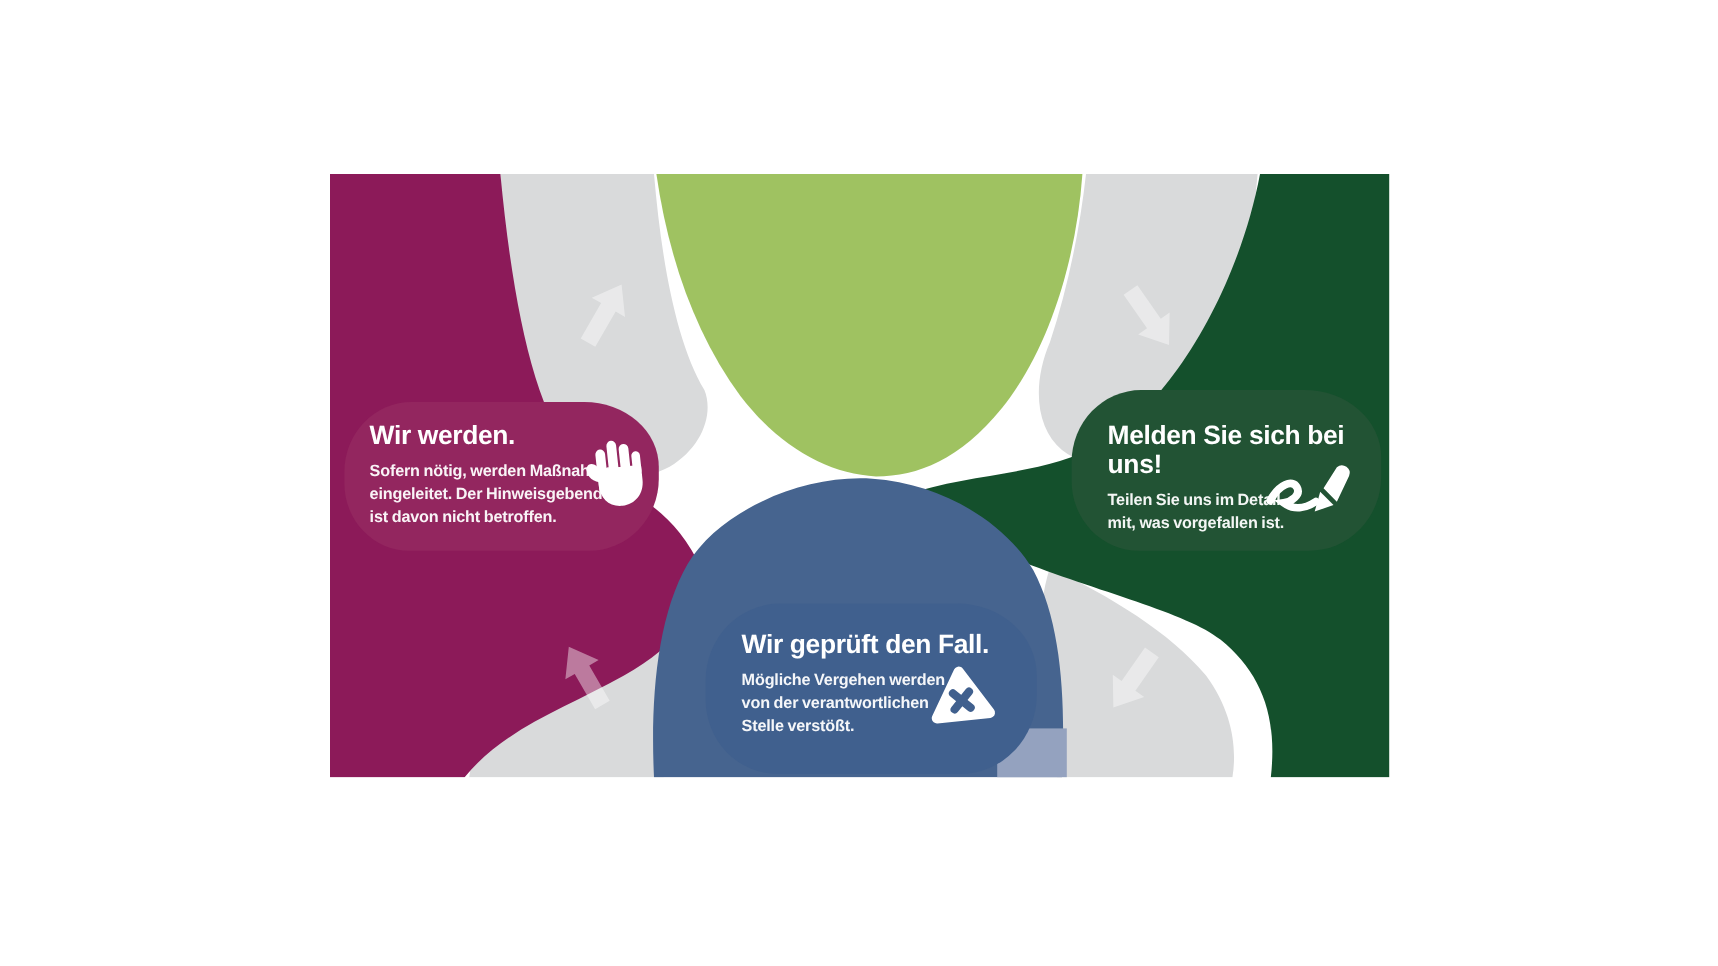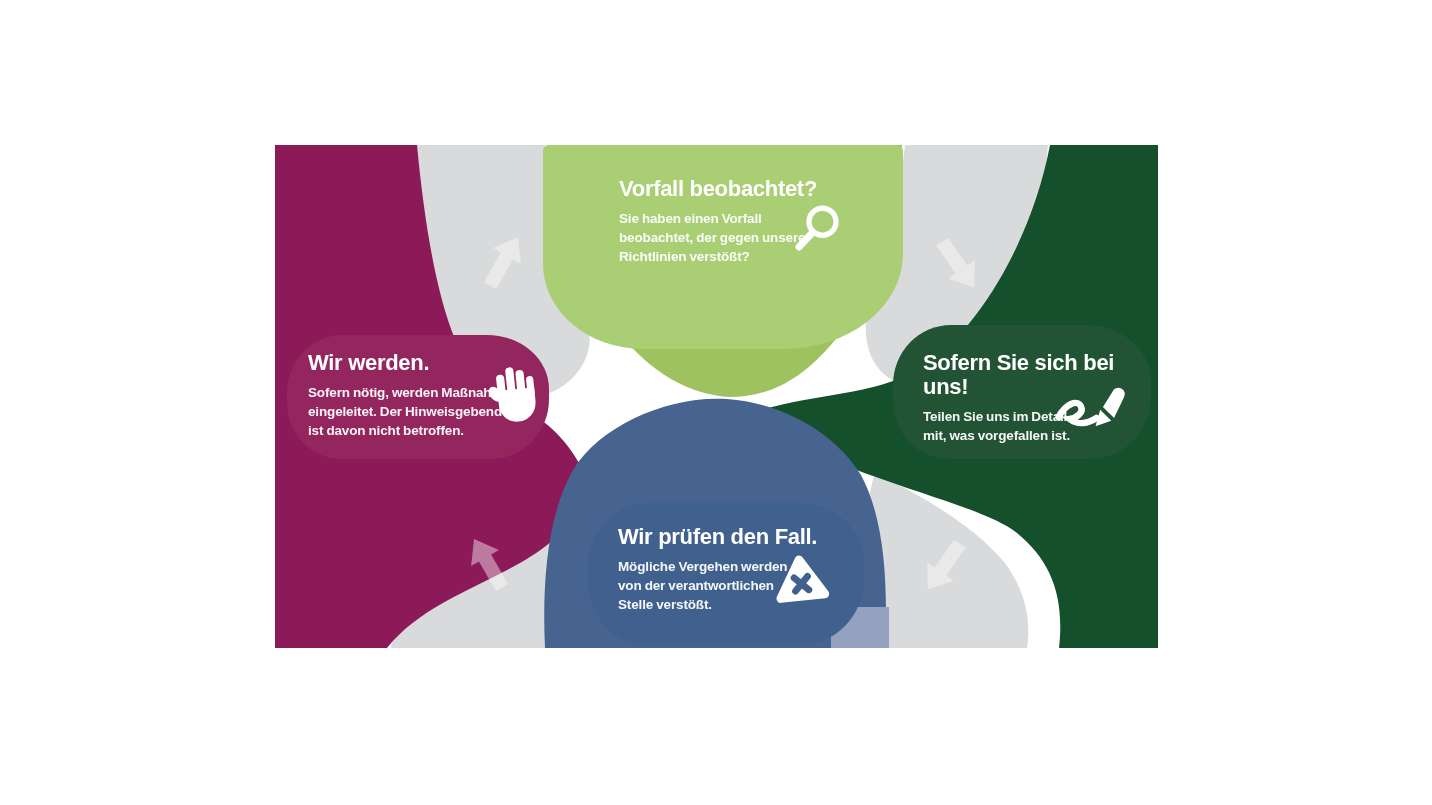--- a/index.html
+++ b/index.html
@@ -72,41 +72,33 @@
       <path d="M-26 -7 L8 -7 L8 -16 L30 0 L8 16 L8 7 L-26 7 Z"></path>
     </g>
     <g transform="translate(670,420) rotate(125)" style="fill: rgba(255, 255, 255, 0.42);">
       <path d="M-26 -7 L8 -7 L8 -16 L30 0 L8 16 L8 7 L-26 7 Z"></path>
     </g>
     <g transform="translate(214,420) rotate(-120)" style="fill: rgba(255, 255, 255, 0.42);">
       <path d="M-26 -7 L8 -7 L8 -16 L30 0 L8 16 L8 7 L-26 7 Z"></path>
     </g>
   </svg>
 
-  <div class="card card-observe" style="background: rgb(169, 206, 116);">
-    <h2>Vorfall beobachtet?</h2>
-    <p>Sie haben einen Vorfall beobachtet, der gegen unsere Richtlinien verstößt?</p>
-    <svg class="icon" viewBox="0 0 60 60">
-      <circle cx="35" cy="23" r="15" fill="none" stroke="#ffffff" stroke-width="6"></circle>
-      <line x1="23" y1="36" x2="9" y2="51" stroke="#ffffff" stroke-width="8" stroke-linecap="round"></line>
-    </svg>
-  </div>
 
   <div class="card card-report" style="background: rgb(34, 83, 52);">
-    <h2>Sofern Sie sich bei uns!</h2>
+    <h2>Melden Sie sich bei uns!</h2>
     <p>Teilen Sie uns im Detail mit, was vorgefallen ist.</p>
     <svg class="icon" viewBox="0 0 80 60">
       <path d="M6 42 C14 27 26 23 30 30 C34 37 25 43 18 44 C27 51 38 49 47 43" fill="none" stroke="#ffffff" stroke-width="7" stroke-linecap="round"></path>
       <path d="M46 52 L51 34 L63 46 Z" fill="#ffffff"></path>
       <path d="M54 31 L66 12 A7 7 0 0 1 77 20 L66 43 Z" fill="#ffffff"></path>
     </svg>
   </div>
 
   <div class="card card-review" style="background: rgb(64, 96, 142);">
-    <h2>Wir prüfen den Fall.</h2>
+    <h2>Wir geprüft den Fall.</h2>
     <p>Mögliche Vergehen werden von der verantwortlichen Stelle verstößt.</p>
     <svg class="icon" viewBox="0 0 60 54">
       <path d="M30 7 L53 45 H7 Z" fill="#ffffff" stroke="#ffffff" stroke-width="9" stroke-linejoin="round"></path>
       <g stroke-width="7" stroke-linecap="round" style="stroke: rgb(64, 96, 142);">
         <line x1="23" y1="25" x2="37" y2="39"></line>
         <line x1="37" y1="25" x2="23" y2="39"></line>
       </g>
     </svg>
   </div>
 

